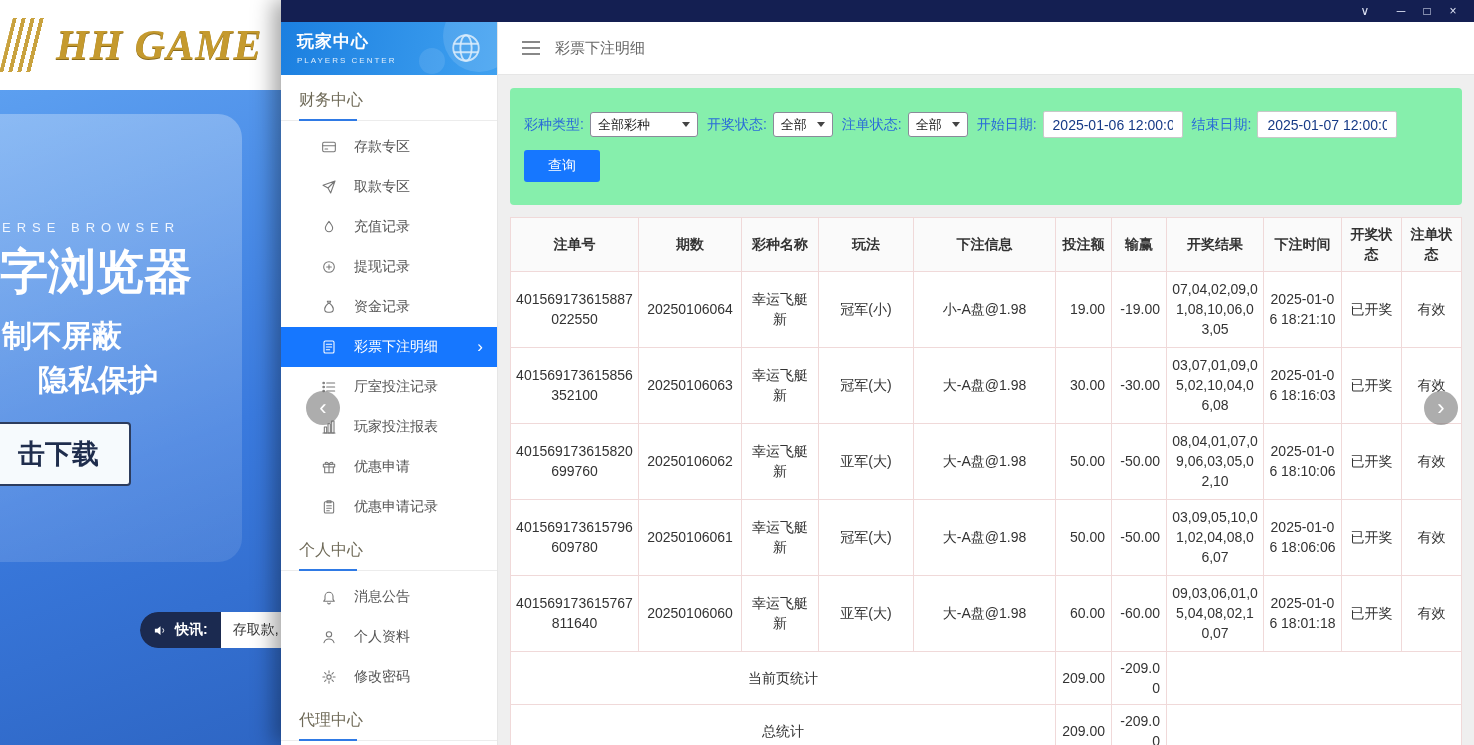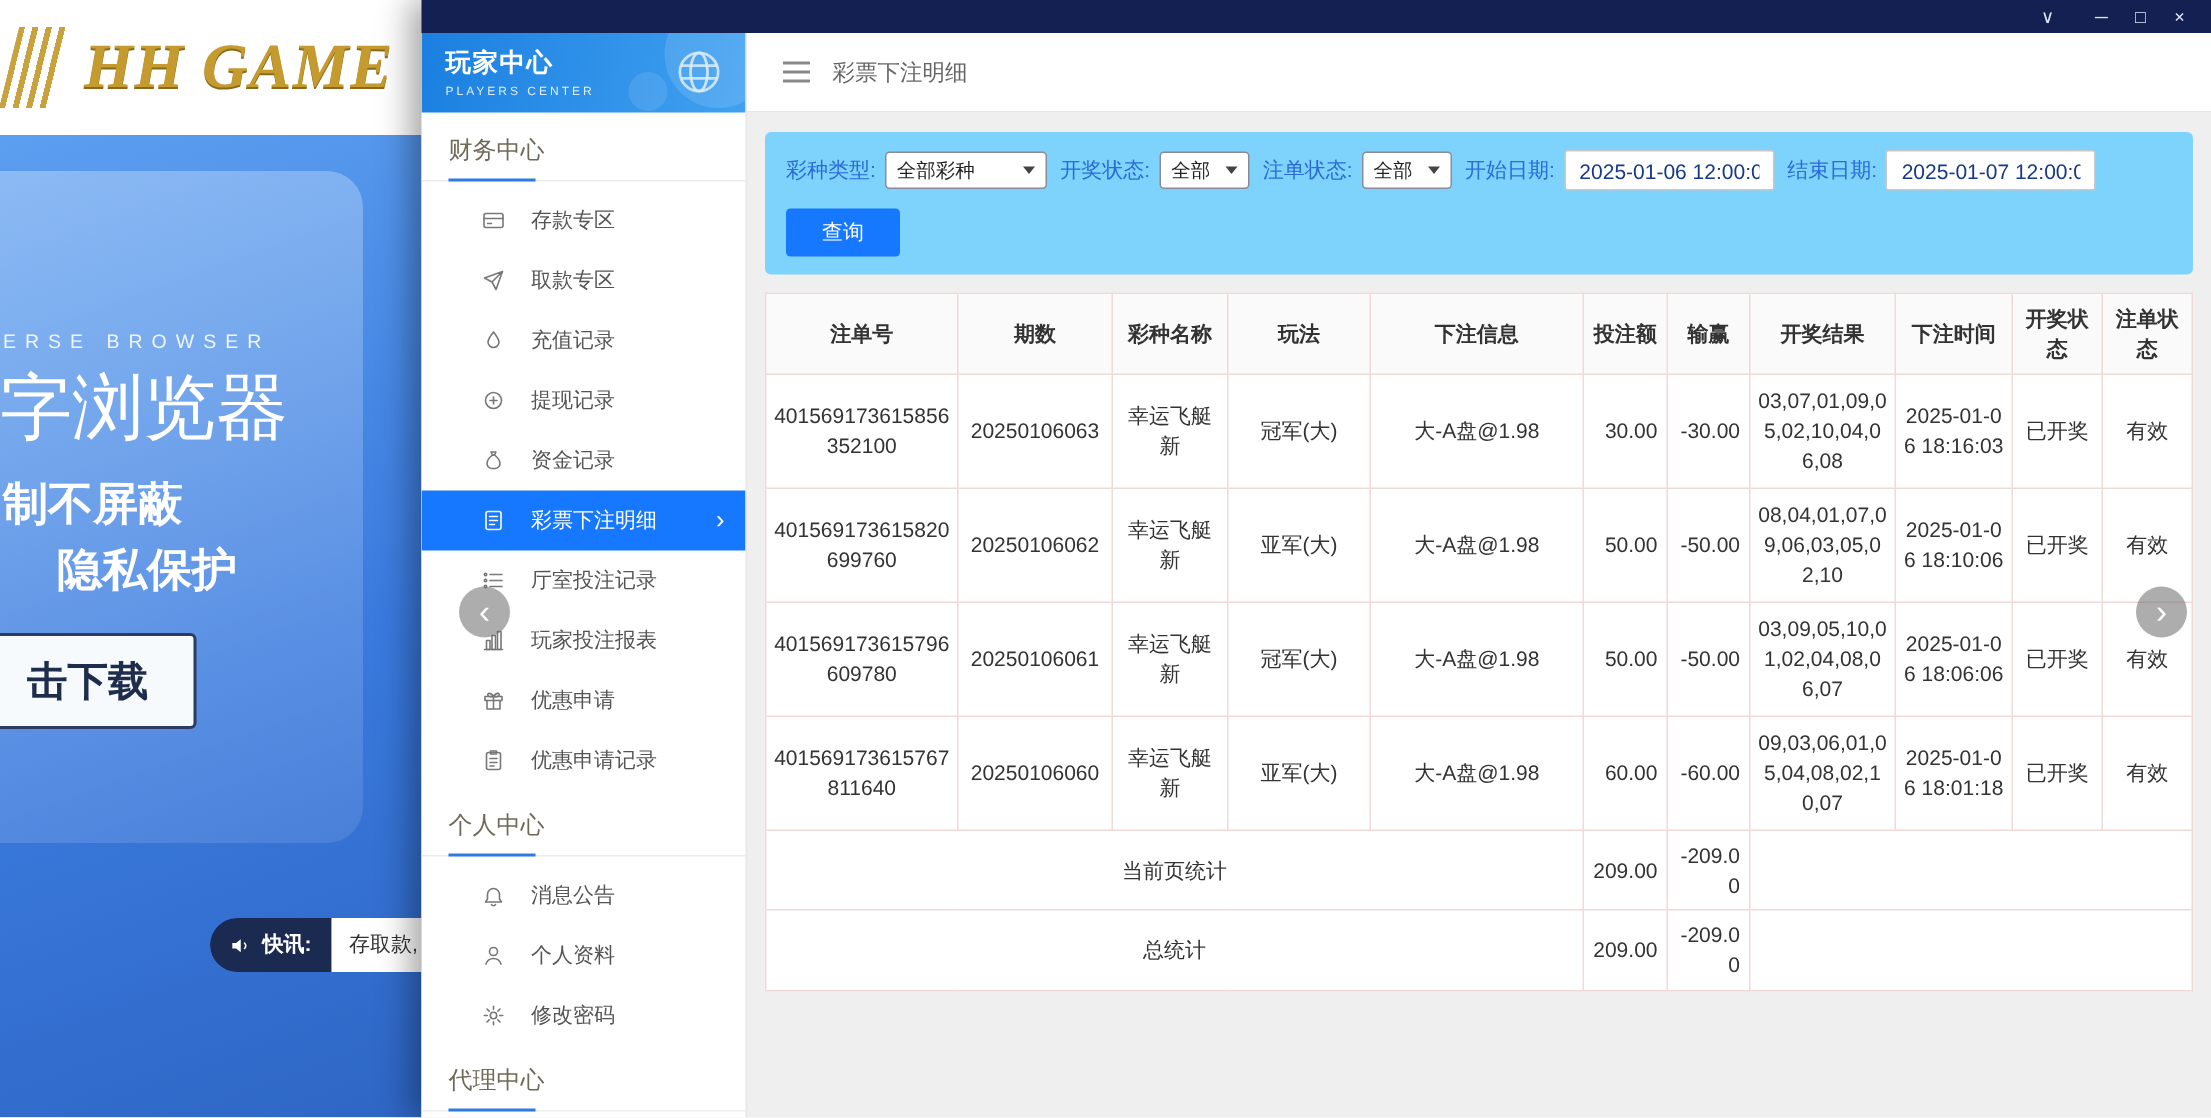--- a/index.html
+++ b/index.html
@@ -7,21 +7,21 @@
   body { position:relative; background:#fff; font-family:"Liberation Sans","DejaVu Sans",sans-serif; font-size:14px; color:#333; }
 
   
   .bg-page { position:absolute; left:0; top:0; width:281px; height:745px; overflow:hidden; background:#fff; }
   .logo-area { height:90px; display:flex; align-items:center; padding-left:6px; background:#fff;gap:10px; }
   .logo-bars { width:34px; height:54px; background:repeating-linear-gradient(90deg,#c9a23e 0 4px,#fff 4px 9px); transform:skewX(-14deg); margin-right:6px; }
   .logo-text { font-family:"Liberation Serif","DejaVu Serif",serif; font-style:italic; font-weight:bold; font-size:42px; color:#c59a2e; letter-spacing:1px; text-shadow:0 1px 0 #8a6a1a; white-space:nowrap; }
   .banner { position:absolute; top:90px; left:0; right:0; bottom:0; background:linear-gradient(160deg,#5c9ff0 0%,#3a7ade 55%,#2e66c4 100%); }
   .banner-card { position:absolute; left:-30px; top:24px; width:272px; height:448px; border-radius:24px; background:linear-gradient(160deg,rgba(255,255,255,.30),rgba(255,255,255,.10)); }
   .tagline { position:absolute; top:130px; left:2px; font-size:13px; letter-spacing:6px; color:#eef5ff; white-space:nowrap; }
-  .btitle  { position:absolute; top:150px; left:0; font-size:48px; font-weight:normal; color:#fff; white-space:nowrap; }
+  .btitle  { position:absolute; top:150px; left:0; font-size:48px; font-weight:bold; color:#fff; white-space:nowrap; }
   .bline1  { position:absolute; top:226px; left:2px; font-size:30px; font-weight:bold; color:#fff; white-space:nowrap; }
   .bline2  { position:absolute; top:270px; left:2px; font-size:30px; font-weight:bold; color:#fff; white-space:nowrap;margin-left:36px; }
   .dl-btn  { position:absolute; top:332px; left:-36px; padding:12px 30px 12px 52px; font-size:27px; font-weight:bold; color:#1f2d4d; background:#f6fafd; border:2px solid #2c3c5e; border-radius:4px; white-space:nowrap; cursor:pointer; }
   .ticker { position:absolute; top:522px; left:140px; height:36px; display:flex; border-radius:18px; overflow:hidden; }
   .ticker-label { background:#1b2a50; color:#fff; display:flex; align-items:center; gap:7px; padding:0 13px; font-size:14px; font-weight:bold; border-radius:18px 0 0 18px; white-space:nowrap; }
   .ticker-text { background:#fff; color:#333; display:flex; align-items:center; padding:0 12px; font-size:14px; width:130px; white-space:nowrap; }
 
   
   .modal { position:absolute; left:281px; top:0; width:1193px; height:745px; display:flex; flex-direction:column; box-shadow:-8px 0 20px rgba(0,0,0,.35); z-index:10; }
   .titlebar { height:22px; background:#141f52; display:flex; justify-content:flex-end; align-items:center; padding:0 8px; flex:none; }
@@ -51,21 +51,21 @@
 
   
   .main { flex:1; display:flex; flex-direction:column; background:#efefef; min-width:0; }
   .main-titlebar { height:53px; background:#fff; border-bottom:1px solid #e6e6e6; display:flex; align-items:center; padding-left:24px; gap:15px; flex:none; }
   .hamburger { width:18px; height:2px; background:#888; position:relative; }
   .hamburger::before, .hamburger::after { content:""; position:absolute; left:0; width:18px; height:2px; background:#888; }
   .hamburger::before { top:-6px; } .hamburger::after { top:6px; }
   .page-title { font-size:15px; color:#666; }
   .content { flex:1; padding:13px 12px; overflow:hidden; }
 
-  .filter-card { background:#7dd3fc; border-radius:4px; padding:12px 14px; margin-bottom:12px; }
+  .filter-card { background:#86efac; border-radius:4px; padding:23px 14px; margin-bottom:12px; }
   .filter-row { display:flex; align-items:center; gap:9px; }
   .f-group { display:flex; align-items:center; gap:6px; }
   .f-label { color:#2a6bd8; font-size:14px; white-space:nowrap; }
   .f-select { height:25px; border:1px solid #8a8a99; border-radius:3px; background:#fff; display:flex; align-items:center; justify-content:space-between; padding:0 7px; font-size:13px; color:#222; gap:5px; cursor:pointer; }
   .f-select.wide { width:108px; } .f-select.narrow { width:60px; }
   .caret { width:0; height:0; border-left:4px solid transparent; border-right:4px solid transparent; border-top:5px solid #444; flex:none; }
   .f-input { height:27px; border:1px solid #c8c8c8; border-radius:2px; padding:0 9px; font-size:14px; color:#163a86; width:140px; font-family:"Liberation Sans","DejaVu Sans",sans-serif; }
   .query-btn { margin-top:12px; width:76px; height:32px; background:#1677ff; color:#fff; border:none; border-radius:3px; font-size:14px; cursor:pointer; }
 
   .table-card { background:#fff; border-radius:2px; }
@@ -307,20 +307,33 @@
                 <th>投注额</th>
                 <th>输赢</th>
                 <th>开奖结果</th>
                 <th>下注时间</th>
                 <th>开奖状态</th>
                 <th>注单状态</th>
               </tr>
             </thead>
             <tbody>
               <tr class="data">
+                <td>401569173615887022550</td>
+                <td>20250106064</td>
+                <td>幸运飞艇新</td>
+                <td>冠军(小)</td>
+                <td>小-A盘@1.98</td>
+                <td class="num">19.00</td>
+                <td class="num">-19.00</td>
+                <td>07,04,02,09,01,08,10,06,03,05</td>
+                <td>2025-01-06 18:21:10</td>
+                <td>已开奖</td>
+                <td>有效</td>
+              </tr>
+              <tr class="data">
                 <td>401569173615856352100</td>
                 <td>20250106063</td>
                 <td>幸运飞艇新</td>
                 <td>冠军(大)</td>
                 <td>大-A盘@1.98</td>
                 <td class="num">30.00</td>
                 <td class="num">-30.00</td>
                 <td>03,07,01,09,05,02,10,04,06,08</td>
                 <td>2025-01-06 18:16:03</td>
                 <td>已开奖</td>

